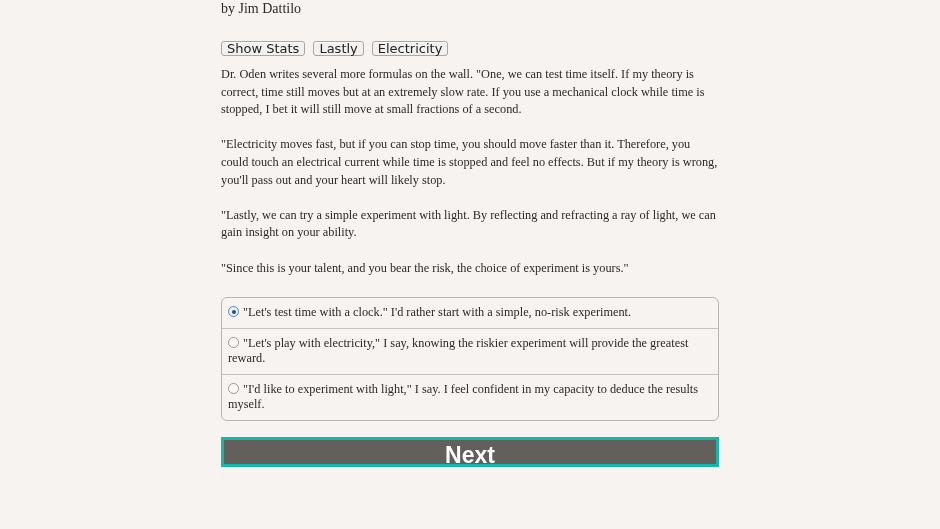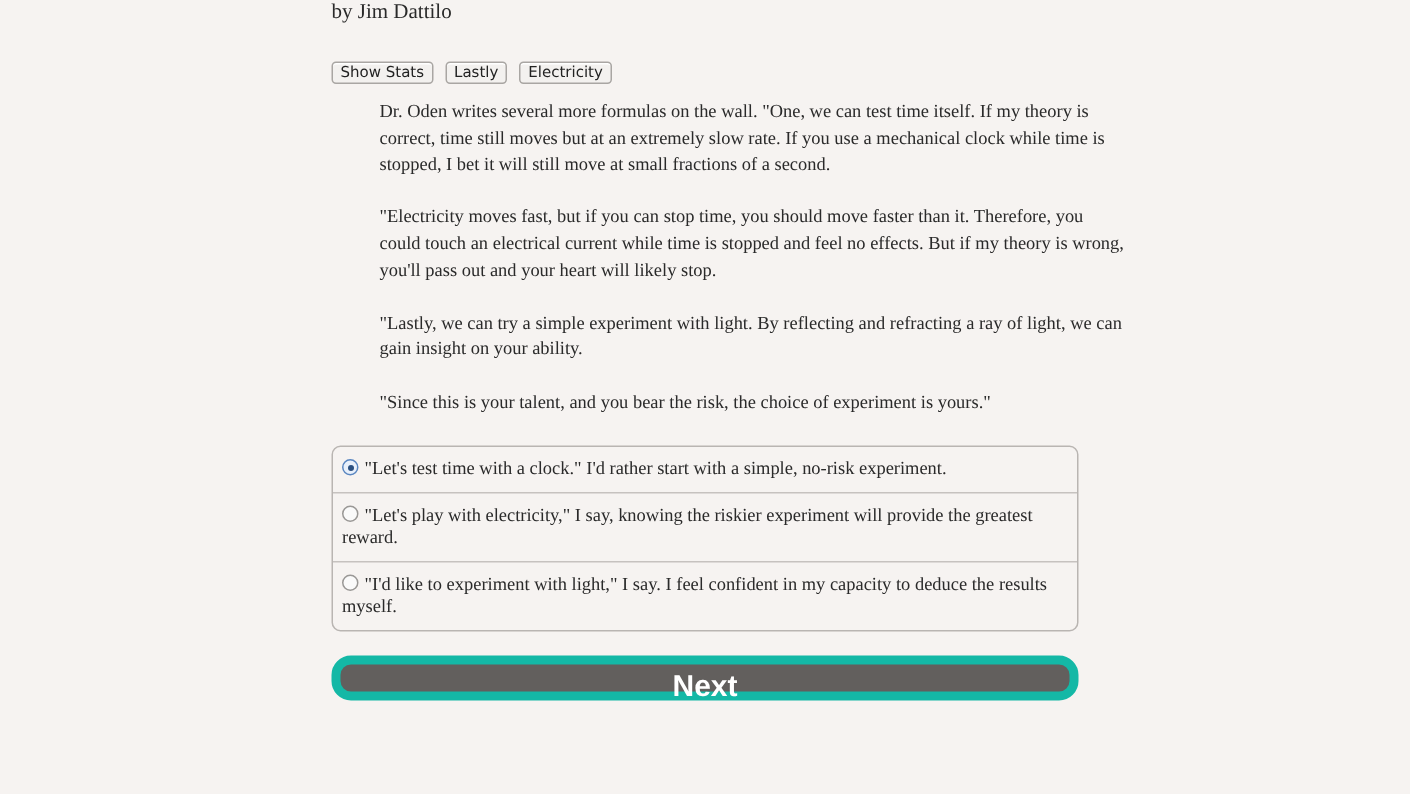--- a/index.html
+++ b/index.html
@@ -6,46 +6,46 @@
   body {
     width:940px; height:529px; overflow:hidden;
     background:#f6f3f1;
     font-family: "DejaVu Serif", "Liberation Serif", serif;
     color:#2a2a2a;
   }
   .page { position:absolute; left:221px; top:0; width:498px; }
   .author { position:absolute; top:1px; left:0; font-size:14px; font-family:"Liberation Serif", serif; }
   .btnrow { position:absolute; top:41px; left:0; display:flex; gap:8px; }
   .sbtn {
-    font-family:"DejaVu Sans", sans-serif; font-size:10px;
+    font-family:"DejaVu Sans", sans-serif; font-size:13px;
     background:#f3f1ef; border:1px solid #a9a6a3; border-radius:3px;
     padding:1px 5px; height:11px; line-height:11px; color:#222;
     box-shadow:0 1px 0 #fff inset;
   }
-  .story { position:absolute; top:66px; left:0; width:498px; font-size:12.3px; line-height:17.6px; font-family:"Liberation Serif", serif;margin-left:32px; }
+  .story { position:absolute; top:66px; left:0; width:498px; font-size:12.3px; line-height:17.6px; font-family:"Liberation Serif", serif; }
   .story p { margin:0 0 17.6px 0; }
   .choices {
     position:absolute; top:297px; left:0; width:496px;
     border:1px solid #b9b5b2; border-radius:6px; overflow:hidden;
     font-family:"Liberation Serif", serif; font-size:12.3px; line-height:15px;
   }
   .choice { padding:7px 6px 8px 6px; border-top:1px solid #c6c2bf; }
   .choice:first-child { border-top:none; }
   .radio {
     display:inline-block; width:9px; height:9px; border-radius:50%;
     border:1px solid #9a9896; background:#fafafa; vertical-align:-1px; margin-right:4px;
     position:relative;
   }
   .radio.on { border-color:#5a86c0; background:#e8f0fb; }
   .radio.on::after { content:""; position:absolute; left:2.5px; top:2.5px; width:4px; height:4px; border-radius:50%; background:#2a4f80; }
   .next {
     position:absolute; top:437px; left:0; width:498px; height:30px;
-    background:#625f5d; border-radius:13px; color:#fff;
-    font-family:"Liberation Sans", sans-serif; font-weight:bold; font-size:20px;
-    text-align:center; line-height:30px; border:6px solid #14b8a6; box-sizing:border-box;
+    background:#625f5d; border-radius:0; color:#fff;
+    font-family:"Liberation Sans", sans-serif; font-weight:bold; font-size:23px;
+    text-align:center; line-height:30px; border:3px solid #14b8a6; box-sizing:border-box;
   }
 </style>
 </head>
 <body>
 
 <div class="page">
   <div class="author">by Jim Dattilo</div>
   <div class="btnrow">
     <div class="sbtn">Show Stats</div>
     <div class="sbtn">Lastly</div>

